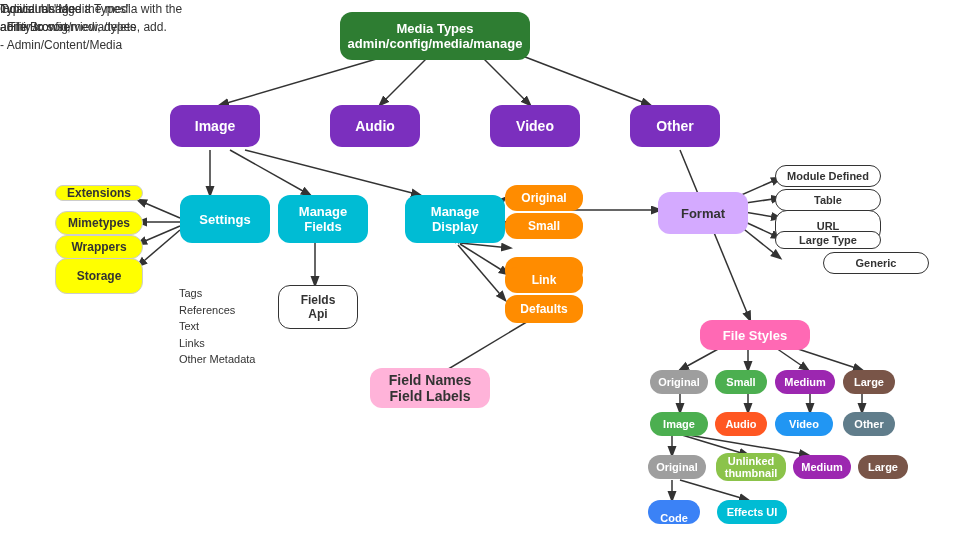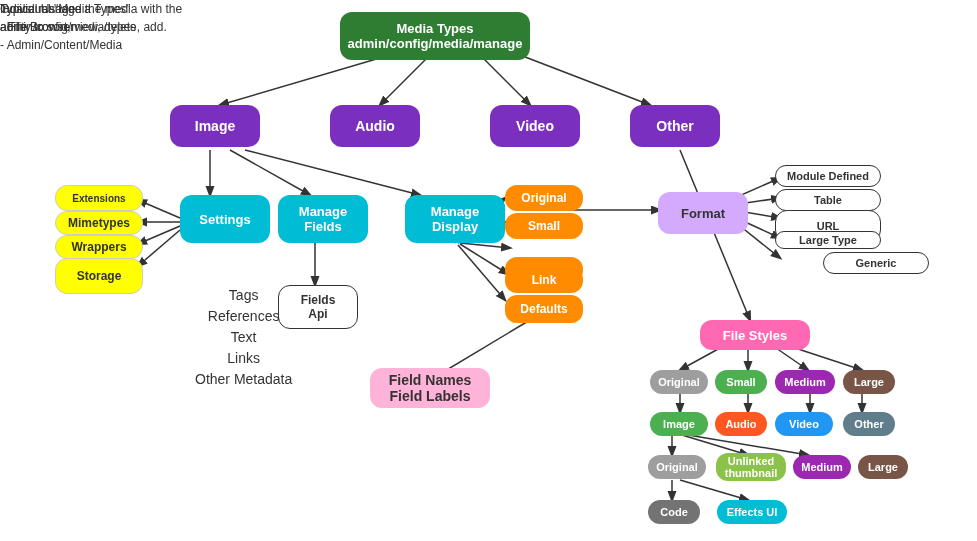--- a/index.html
+++ b/index.html
@@ -43,21 +43,21 @@
     .fs-medium { background: #9c27b0; color: #fff; }
     .fs-large { background: #795548; color: #fff; }
     .fs-image { background: #4caf50; color: #fff; }
     .fs-audio { background: #ff5722; color: #fff; }
     .fs-video { background: #2196f3; color: #fff; }
     .fs-other { background: #607d8b; color: #fff; }
     .fs-orig2 { background: #9e9e9e; color: #fff; }
     .fs-unlinked { background: #8bc34a; color: #fff; }
     .fs-medium2 { background: #9c27b0; color: #fff; }
     .fs-large2 { background: #795548; color: #fff; }
-    .fs-code { background: #737373; color: #fff; }
+    .fs-code { background: #3b82f6; color: #fff; align-items: flex-end; }
     .fs-effects { background: #00bcd4; color: #fff; }
     .format-right { background: #fff; border: 1.5px solid #333; color: #333; font-weight: bold; font-size: 11px; }
   </style>
 </head>
 <body>
 
 <svg id="diagram" xmlns="http://www.w3.org/2000/svg">
   <defs>
     <marker id="arr" markerWidth="8" markerHeight="8" refX="6" refY="3" orient="auto">
       <path d="M0,0 L0,6 L8,3 z" fill="#333"></path>
@@ -160,42 +160,42 @@
 <div class="node-box teal" style="left:278px;top:195px;width:90px;height:48px;font-size:13px;">
   <span style="white-space:pre-line;">Manage
 Fields</span>
 </div>
 
 <div class="node-box teal" style="left:405px;top:195px;width:100px;height:48px;font-size:13px;">
   <span style="white-space:pre-line;">Manage
 Display</span>
 </div>
 
-<div class="node-box yellow" style="left:55px;top:185px;width:88px;height:26px;font-size:10px;">
+<div class="node-box yellow" style="left:55px;top:185px;width:88px;height:16px;font-size:12px;">
   <span>Extensions</span>
 </div>
 
 <div class="node-box yellow" style="left:55px;top:211px;width:88px;height:24px;font-size:12px;">
   <span>Mimetypes</span>
 </div>
 
 <div class="node-box yellow" style="left:55px;top:235px;width:88px;height:24px;font-size:12px;">
   <span>Wrappers</span>
 </div>
 
 <div class="node-box yellow" style="left:55px;top:258px;width:88px;height:36px;font-size:12px;">
   <span>Storage</span>
 </div>
 
 <div class="node-box white-border" style="left:278px;top:285px;width:80px;height:44px;font-size:12px;">
   <span style="white-space:pre-line;">Fields
 Api</span>
 </div>
 
-<div style="position:absolute;left:195px;top:285px;font-size:14px;color:#333;line-height:1.5;text-align:center;">
+<div style="position:absolute;left:179px;top:285px;font-size:11px;color:#333;line-height:1.5;">
   <span style="white-space:pre-line;">Tags
 References
 Text
 Links
 Other Metadata</span>
 </div>
 
 <div class="node-box orange" style="left:505px;top:185px;width:78px;height:26px;font-size:12px;">
   <span>Original</span>
 </div>

